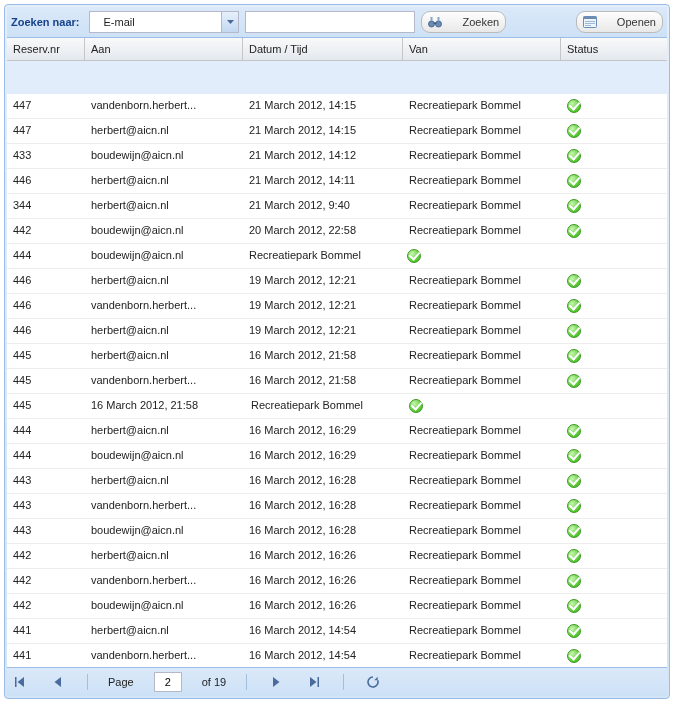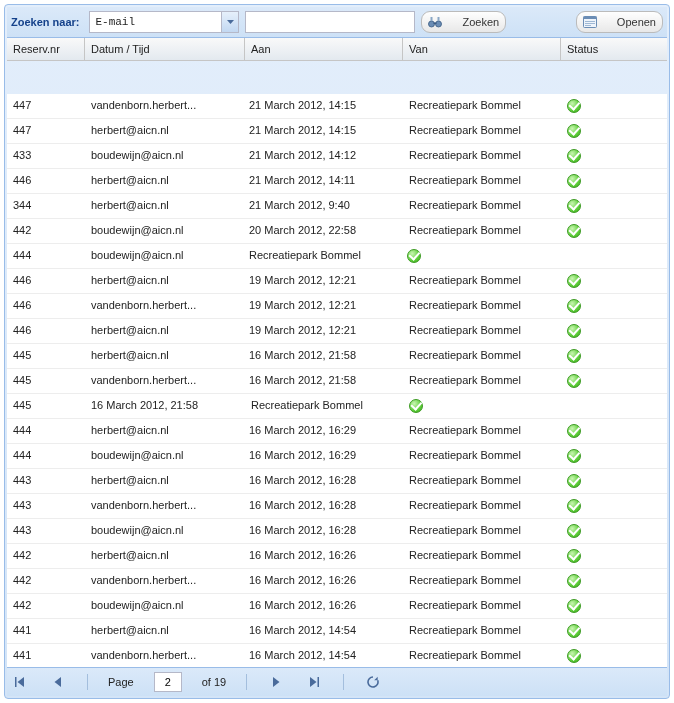--- a/index.html
+++ b/index.html
@@ -30,21 +30,21 @@
     background: linear-gradient(#dbe9f9, #cde1f6);
     border-bottom: 1px solid #99bce8;
     justify-content: center;
   }
   .toolbar .label { color: #15428b; font-weight: bold; margin-right: 4px; }
   .combo {
     display: flex; align-items: center;
     background: #fff; border: 1px solid #b5b8c8;
     height: 22px; width: 150px;
   }
-  .combo span { flex: 1; padding: 0 5px; font-family: Liberation Mono, monospace; }
+  .combo span { flex: 1; padding: 0 13px; }
   .combo .trigger {
     width: 17px; height: 100%;
     background: linear-gradient(#e6f0fb,#c2d8f2);
     border-left: 1px solid #b5b8c8;
     display: flex; align-items: center; justify-content: center;
     color: #4a6b9b;
   }
   .textinput {
     background: #fff; border: 1px solid #b5b8c8;
     height: 22px; padding: 0 4px; width: 170px;
@@ -162,22 +162,22 @@
           <rect x="2" y="7" width="10" height="1" fill="#9fb8d4"></rect>
           <rect x="2" y="9" width="6" height="1" fill="#9fb8d4"></rect>
         </svg>
       </span>
       <span>Openen</span>
     </div>
   </div>
 
   <div class="colheaders">
     <div class="col c-reserv">Reserv.nr</div>
+    <div class="col c-aan">Aan</div>
     <div class="col c-datum">Datum / Tijd</div>
-    <div class="col c-aan">Aan</div>
     <div class="col c-van">Van</div>
     <div class="col c-status">Status</div>
   </div>
 
   <div class="gridbody" id="gridbody">
       <div class="row">
         <div class="cell c-reserv">447</div>
         <div class="cell c-aan">vandenborn.herbert...</div>
         <div class="cell c-datum">21 March 2012, 14:15</div>
         <div class="cell c-van">Recreatiepark Bommel</div>

